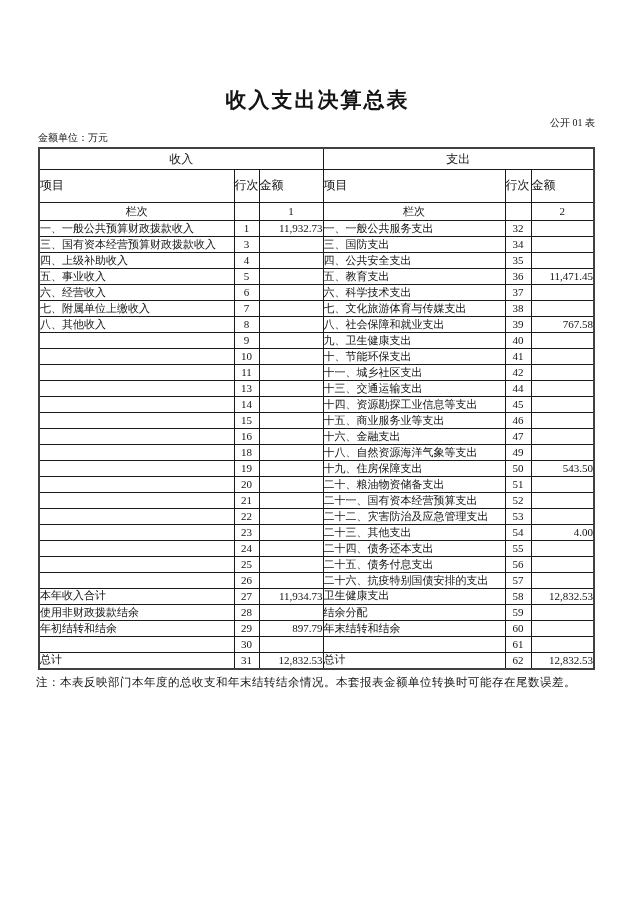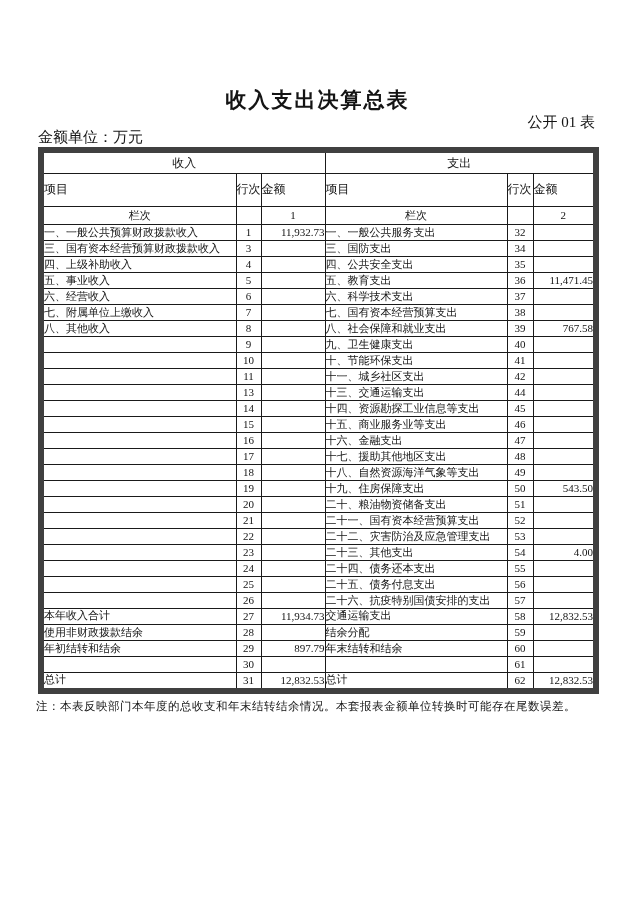--- a/index.html
+++ b/index.html
@@ -8,32 +8,32 @@
     font-family:"Liberation Serif","DejaVu Serif",serif;
     position:relative;overflow:hidden;
   }
   .page{position:absolute;left:0;top:0;width:635px;height:764px;background:#fff;}
   .doc-title{
     margin-top:88px;text-align:center;font-size:21px;font-weight:bold;
     letter-spacing:2px;line-height:1.1;
     font-family:"Liberation Sans","DejaVu Sans",sans-serif;
     color:#141414;
   }
-  .meta{width:557px;margin:4px auto 0 38px;font-size:15px;color:#141414;}
+  .meta{width:557px;margin:4px auto 0 38px;font-size:10px;color:#141414;}
   .meta-line1{text-align:right;line-height:15px;}
   .meta-line2{display:flex;justify-content:space-between;line-height:15px;margin-top:0px;}
   table.sheet{
     margin:2px 0 0 38px;border-collapse:collapse;table-layout:fixed;
     width:557px;font-size:11px;color:#141414;
   }
   table.sheet td,table.sheet th{
     border:1px solid #1a1a1a;padding:0;line-height:1;overflow:hidden;
     white-space:nowrap;font-weight:normal;vertical-align:middle;
   }
-  table.sheet{border:6px solid #404040;}
+  table.sheet{border:2px solid #404040;}
   tr.r1 td{height:20px;text-align:center;font-size:12px;}
   tr.r2 td{height:32px;text-align:left;font-size:12px;white-space:normal;line-height:1.15;}
   tr.lanci td{height:17px;text-align:center;}
   tbody.data tr{height:15px;padding-left:18px;}
   tbody.data td{height:15px;}
   td.item{text-align:left;padding-left:4px;}
   td.rowno{text-align:center;}
   td.amount{text-align:right;padding-right:4px;}
   td.sum{text-align:left;font-weight:bold;padding-left:0;font-family:Liberation Mono, monospace;}
   .footnote{
@@ -124,21 +124,21 @@
       <td class="rowno">6</td>
       <td class="amount"></td>
       <td class="item">六、科学技术支出</td>
       <td class="rowno">37</td>
       <td class="amount"></td>
     </tr>
         <tr>
       <td class="item">七、附属单位上缴收入</td>
       <td class="rowno">7</td>
       <td class="amount"></td>
-      <td class="item">七、国有资本经营预算支出</td>
+      <td class="item">七、文化旅游体育与传媒支出</td>
       <td class="rowno">38</td>
       <td class="amount"></td>
     </tr>
         <tr>
       <td class="item">八、其他收入</td>
       <td class="rowno">8</td>
       <td class="amount"></td>
       <td class="item">八、社会保障和就业支出</td>
       <td class="rowno">39</td>
       <td class="amount">767.58</td>
@@ -194,28 +194,20 @@
         <tr>
       <td class="item"></td>
       <td class="rowno">16</td>
       <td class="amount"></td>
       <td class="item">十六、金融支出</td>
       <td class="rowno">47</td>
       <td class="amount"></td>
     </tr>
         <tr>
       <td class="item"></td>
-      <td class="rowno">17</td>
-      <td class="amount"></td>
-      <td class="item">十七、援助其他地区支出</td>
-      <td class="rowno">48</td>
-      <td class="amount"></td>
-    </tr>
-        <tr>
-      <td class="item"></td>
       <td class="rowno">18</td>
       <td class="amount"></td>
       <td class="item">十八、自然资源海洋气象等支出</td>
       <td class="rowno">49</td>
       <td class="amount"></td>
     </tr>
         <tr>
       <td class="item"></td>
       <td class="rowno">19</td>
       <td class="amount"></td>
@@ -276,21 +268,21 @@
       <td class="rowno">26</td>
       <td class="amount"></td>
       <td class="item">二十六、抗疫特别国债安排的支出</td>
       <td class="rowno">57</td>
       <td class="amount"></td>
     </tr>
         <tr>
       <td class="item sum">本年收入合计</td>
       <td class="rowno">27</td>
       <td class="amount">11,934.73</td>
-      <td class="item sum">交通运输支出</td>
+      <td class="item sum">卫生健康支出</td>
       <td class="rowno">58</td>
       <td class="amount">12,832.53</td>
     </tr>
         <tr>
       <td class="item">使用非财政拨款结余</td>
       <td class="rowno">28</td>
       <td class="amount"></td>
       <td class="item">结余分配</td>
       <td class="rowno">59</td>
       <td class="amount"></td>

